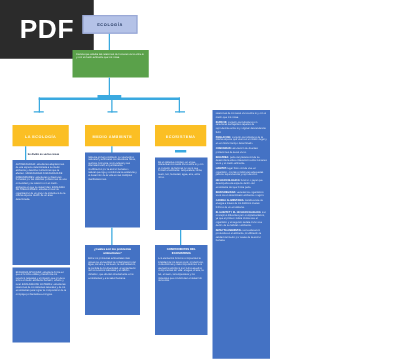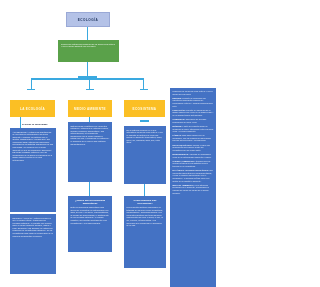--- a/index.html
+++ b/index.html
@@ -94,20 +94,23 @@
   }
   .right-col .t{color:#eaf0fb;}
   .right-col p{margin:0 0 1.6px 0;}
   .right-col b{color:#ffffff;font-weight:bold;}
 </style>
 </head>
 <body>
 
 <div id="canvas">
 
+  <div class="pdf-badge">
+    <span>PDF</span>
+  </div>
 
   <div class="node title-box">
     <div class="t">ECOLOGÍA</div>
   </div>
 
   <div class="node intro-box">
     <div class="t tiny">Ciencia que estudia las relaciones de los seres vivos entre sí y con el medio ambiente que los rodea.</div>
   </div>
 
   <div class="vbar" style="left:87px;top:27px;height:13px;"></div>

